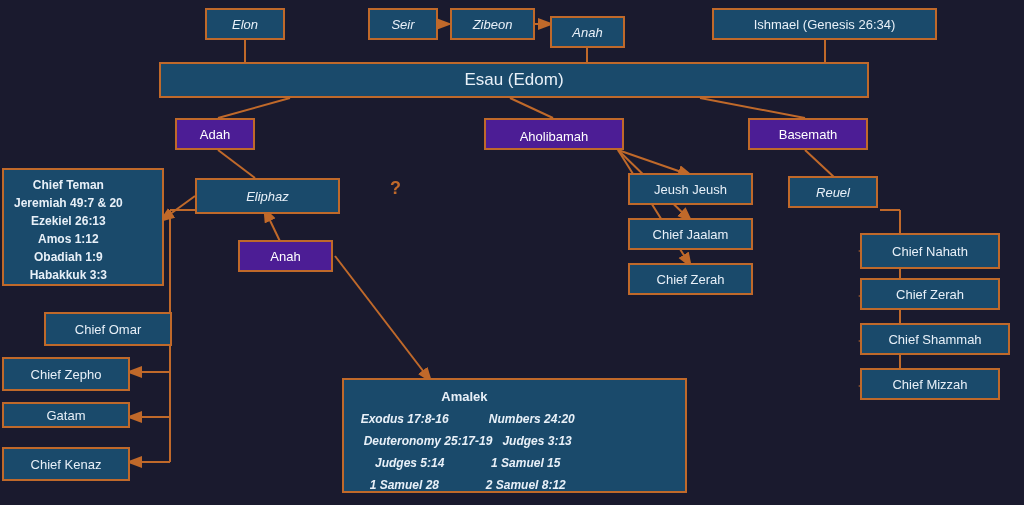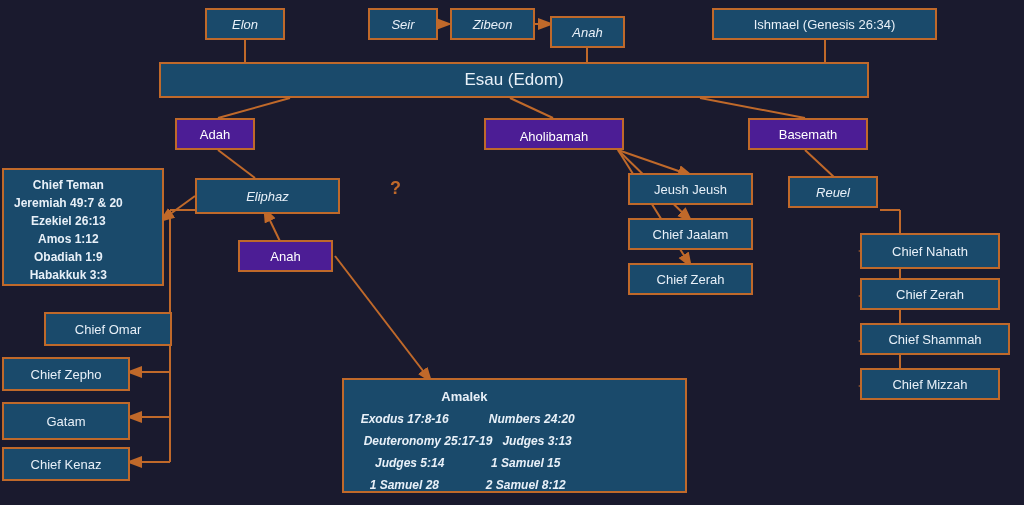--- a/index.html
+++ b/index.html
@@ -176,21 +176,21 @@
   </div>
 
   <div class="node node-blue" style="left:2px; top:312px; width:128px; height:34px;margin-left:42px;">
     <span>Chief Omar</span>
   </div>
 
   <div class="node node-blue" style="left:2px; top:357px; width:128px; height:34px;">
     <span>Chief Zepho</span>
   </div>
 
-  <div class="node node-blue" style="left:2px; top:402px; width:128px; height:38px;">
+  <div class="node node-blue" style="left:2px; top:402px; width:128px; height:26px;">
     <span>Gatam</span>
   </div>
 
   <div class="node node-blue" style="left:2px; top:447px; width:128px; height:34px;">
     <span>Chief Kenaz</span>
   </div>
 
   <div class="node node-blue node-wide" style="left:342px; top:378px; width:345px; height:115px; align-items:flex-start; justify-content:flex-start;">
     <span style="font-size:13px; line-height:1.7;">
       Amalek<br>

